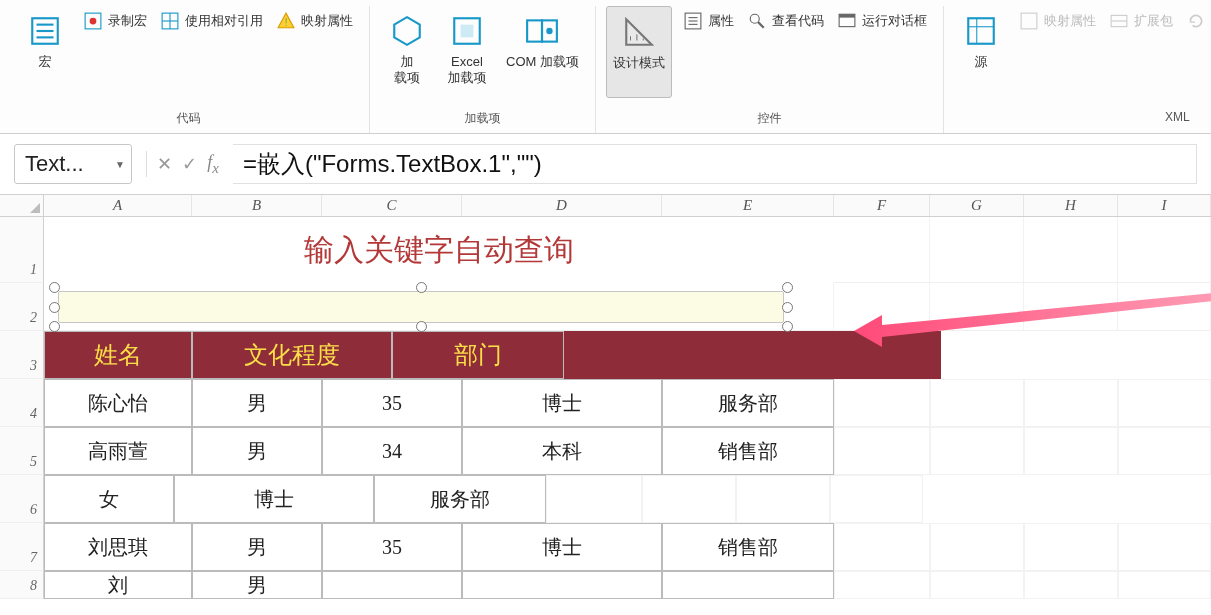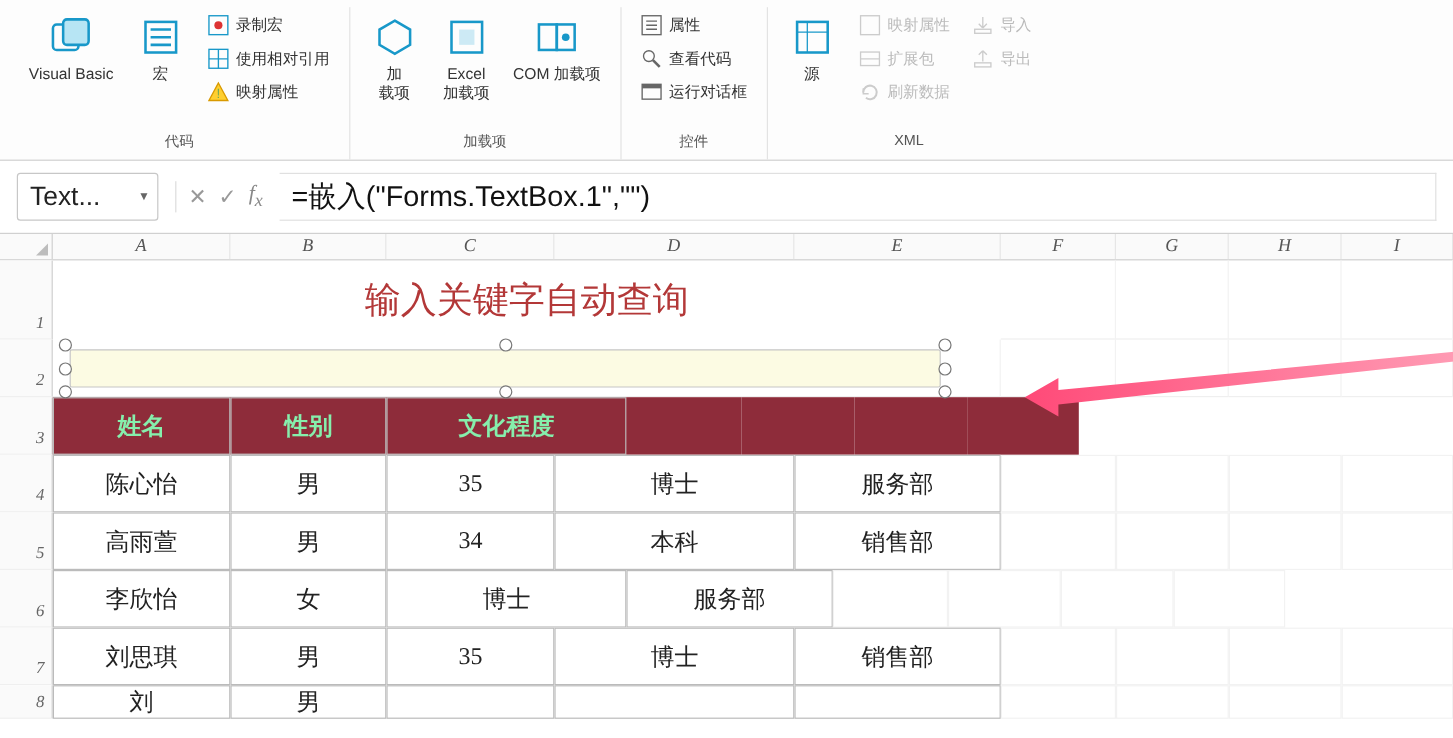--- a/index.html
+++ b/index.html
@@ -65,21 +65,21 @@
     height: 34px;
     margin: 4px 0 6px 0;
   }
   .big-btn .lbl {
     text-align: center;
     line-height: 1.25;
     white-space: nowrap;
   }
   .col {
     display: flex;
-    flex-direction: column;
+    flex-direction: row;
     gap: 2px;
     padding-top: 2px;
   }
   .small-btn {
     display: flex;
     align-items: center;
     gap: 6px;
     padding: 2px 6px;
     height: 26px;
     border-radius: 3px;
@@ -221,23 +221,23 @@
     color: #b33838;
     font-family: "SimSun","STSong",serif;
     border-width: 0;
     text-align: right;
   }
 
   
   .tbl .cell { border: 1px solid #bbb; }
   .thead .cell {
     background: #8e2c3a;
-    color: #86efac;
-    font-weight: 700;
-    font-size: 20px;
+    color: #fde047;
+    font-weight: 400;
+    font-size: 24px;
   }
   .tbody .cell {
     background: #fff;
     color: #222;
     font-size: 20px;
     font-family: "SimSun","STSong",serif;
   }
 
   
   .textbox-wrap {
@@ -281,27 +281,20 @@
 </head>
 <body>
 
 <div class="ribbon-wrap">
   <div class="ribbon">
 
     <div class="group">
       <div class="group-body">
         <div class="big-btn">
           <svg class="big-icon" viewBox="0 0 32 32">
-              <rect x="2" y="6" width="20" height="20" rx="3" fill="none" stroke="#1898c9" stroke-width="2"></rect>
-              <rect x="10" y="2" width="20" height="20" rx="3" fill="#b7e5f4" stroke="#1898c9" stroke-width="2"></rect>
-            </svg>
-          <span class="lbl">Visual Basic</span>
-        </div>
-        <div class="big-btn">
-          <svg class="big-icon" viewBox="0 0 32 32">
               <rect x="4" y="4" width="24" height="24" fill="none" stroke="#1898c9" stroke-width="2"></rect>
               <line x1="8" y1="10" x2="24" y2="10" stroke="#1898c9" stroke-width="2"></line>
               <line x1="8" y1="16" x2="24" y2="16" stroke="#1898c9" stroke-width="2"></line>
               <line x1="8" y1="22" x2="24" y2="22" stroke="#1898c9" stroke-width="2"></line>
             </svg>
           <span class="lbl">宏</span>
         </div>
         <div class="col">
           <div class="small-btn">
             <svg class="small-icon" viewBox="0 0 16 16">
@@ -354,20 +347,29 @@
               <circle cx="23" cy="16" r="3" fill="#1898c9"></circle>
             </svg>
           <span class="lbl">COM 加载项</span>
         </div>
       </div>
       <div class="group-label">加载项</div>
     </div>
 
     <div class="group">
       <div class="group-body">
+        <div class="big-btn active">
+          <svg class="big-icon" viewBox="0 0 32 32">
+              <polygon points="4,28 4,4 28,28" fill="#e9e9e9" stroke="#777" stroke-width="2"></polygon>
+              <line x1="8" y1="24" x2="8" y2="20" stroke="#777"></line>
+              <line x1="14" y1="24" x2="14" y2="18" stroke="#777"></line>
+              <line x1="20" y1="24" x2="20" y2="22" stroke="#777"></line>
+            </svg>
+          <span class="lbl">设计模式</span>
+        </div>
         <div class="col">
           <div class="small-btn">
             <svg class="small-icon" viewBox="0 0 16 16">
                 <rect x="1" y="1" width="14" height="14" fill="none" stroke="#666"></rect>
                 <line x1="4" y1="5" x2="12" y2="5" stroke="#666"></line>
                 <line x1="4" y1="8" x2="12" y2="8" stroke="#666"></line>
                 <line x1="4" y1="11" x2="12" y2="11" stroke="#666"></line>
               </svg>
             <span>属性</span>
           </div>
@@ -512,22 +514,22 @@
       </div>
       <div class="cell wF"></div>
       <div class="cell wG"></div>
       <div class="cell wH"></div>
       <div class="cell wI"></div>
     </div>
 
     <div class="row r3 tbl thead">
       <div class="rh">3</div>
       <div class="cell wA">姓名</div>
-      <div class="cell wB">性别</div>
       <div class="cell wD">文化程度</div>
+      <div class="cell wE">部门</div>
       <div class="cell wF" style="border:none"></div>
       <div class="cell wG" style="border:none"></div>
       <div class="cell wH" style="border:none"></div>
       <div class="cell wI" style="border:none"></div>
     </div>
 
     <div id="data-rows">
         <div class="row tbl tbody" style="height: 48px;">
           <div class="rh">4</div>
           <div class="cell wA">陈心怡</div>
@@ -547,21 +549,20 @@
           <div class="cell wC">34</div>
           <div class="cell wD">本科</div>
           <div class="cell wE">销售部</div>
           <div class="cell wF" style="border:1px solid #f2f2f2;background:transparent"></div>
           <div class="cell wG" style="border:1px solid #f2f2f2;background:transparent"></div>
           <div class="cell wH" style="border:1px solid #f2f2f2;background:transparent"></div>
           <div class="cell wI" style="border:1px solid #f2f2f2;background:transparent"></div>
         </div>
         <div class="row tbl tbody" style="height: 48px;">
           <div class="rh">6</div>
-          <div class="cell wA">李欣怡</div>
           <div class="cell wB">女</div>
           <div class="cell wD">博士</div>
           <div class="cell wE">服务部</div>
           <div class="cell wF" style="border:1px solid #f2f2f2;background:transparent"></div>
           <div class="cell wG" style="border:1px solid #f2f2f2;background:transparent"></div>
           <div class="cell wH" style="border:1px solid #f2f2f2;background:transparent"></div>
           <div class="cell wI" style="border:1px solid #f2f2f2;background:transparent"></div>
         </div>
         <div class="row tbl tbody" style="height: 48px;">
           <div class="rh">7</div>

